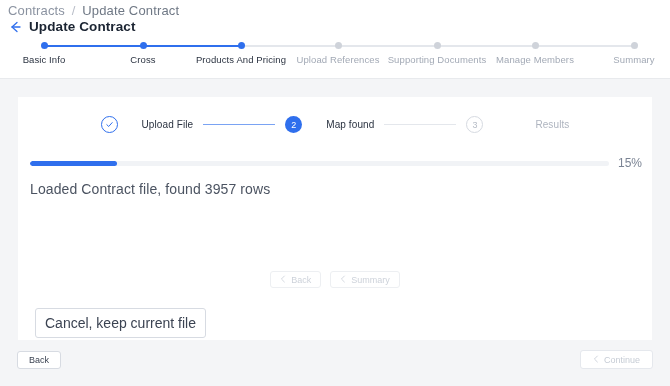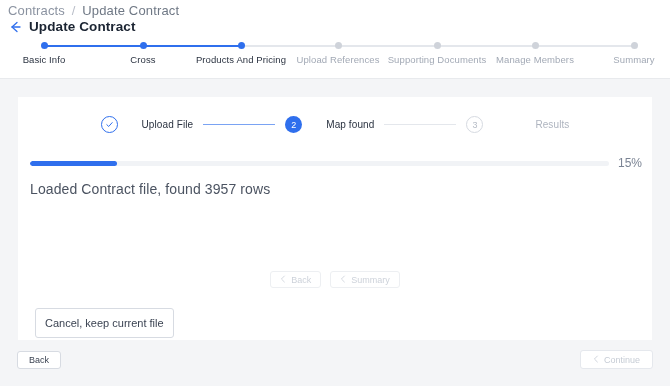--- a/index.html
+++ b/index.html
@@ -251,21 +251,21 @@
     font-size: 9px;
   }
   .btn-disabled .chev {
     display: block;
   }
   .btn-outline {
     border: 1px solid #d7dbe2;
     color: #3b4352;
     height: 19px;
     padding: 14px 9px;
-    font-size: 11px;
+    font-size: 14px;
   }
 
   .cancel-row {
     position: absolute;
     top: 211px;
     left: 17px;
   }
 
   
   .footer {

